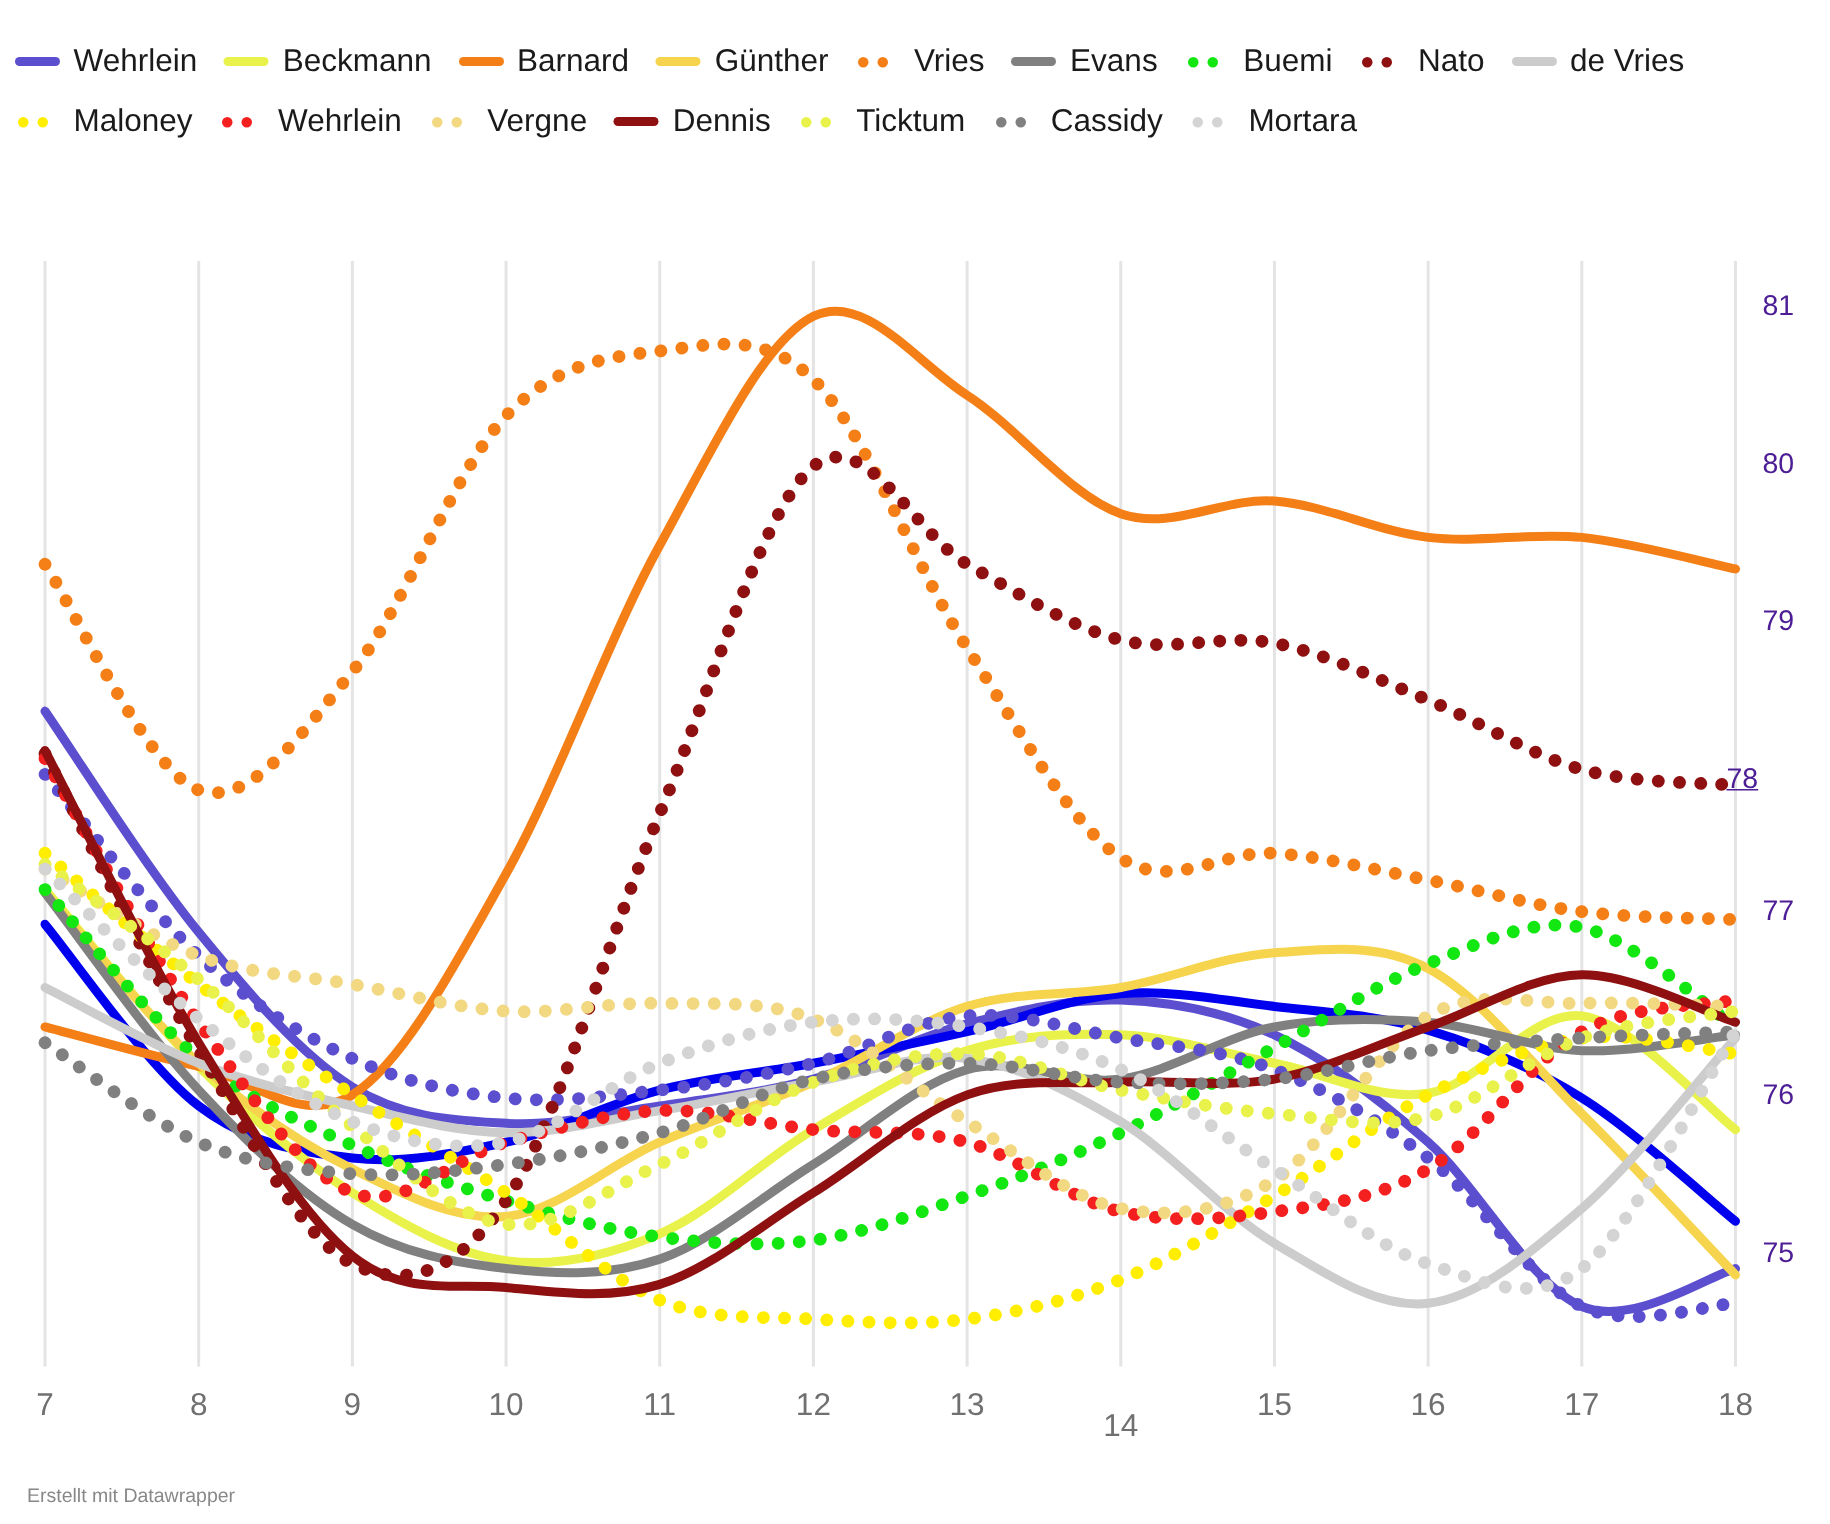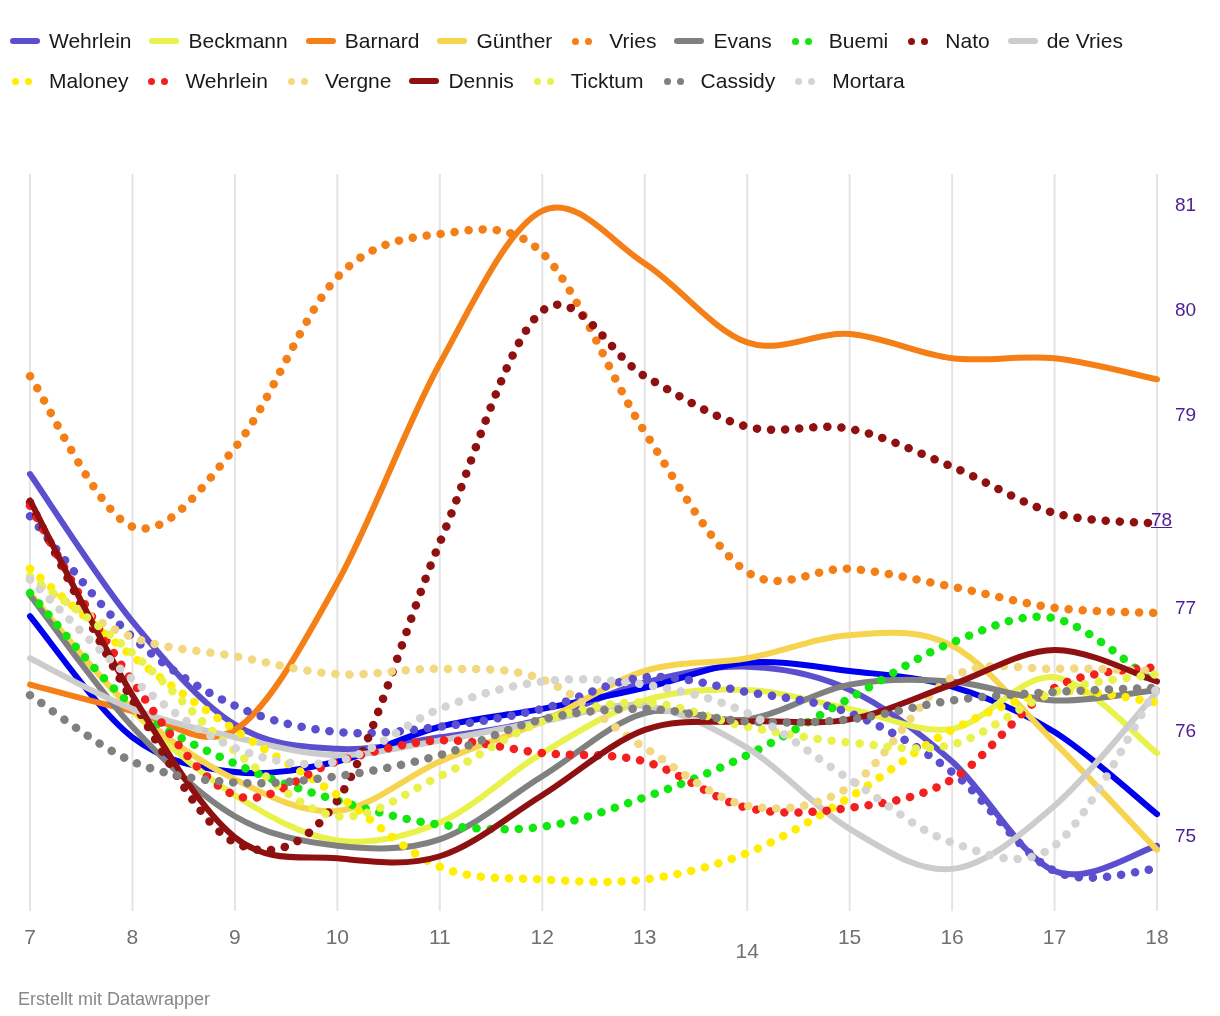--- a/index.html
+++ b/index.html
@@ -40,21 +40,21 @@
     text-align:left;
   }
   .xlabel{
     position:absolute;
     font-size:21px;color:#707070;
     text-align:center;width:60px;
   }
 
   .footer{
     position:absolute;left:18px;top:978px;
-    font-size:18px;color:#888888;
+    font-size:13px;color:#888888;
   }
 </style>
 </head>
 <body>
 
 <div class="wrap">
 
   <div class="legend" id="legend">
       <div class="legend-item">
         <span class="swatch solid" style="background: rgb(91, 79, 207);"></span>

